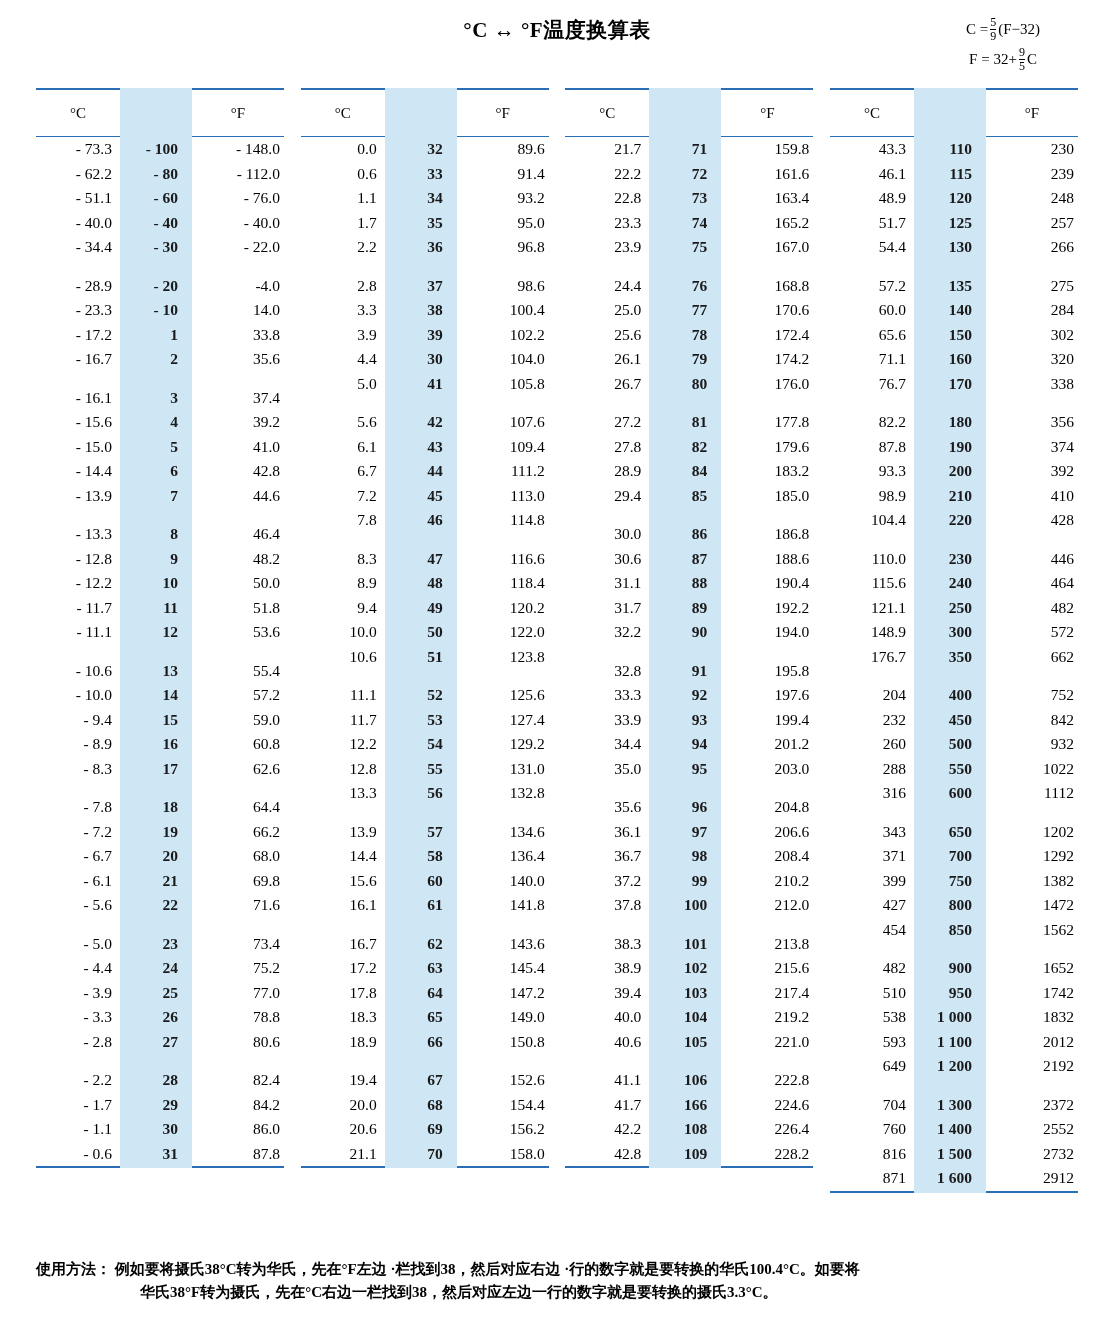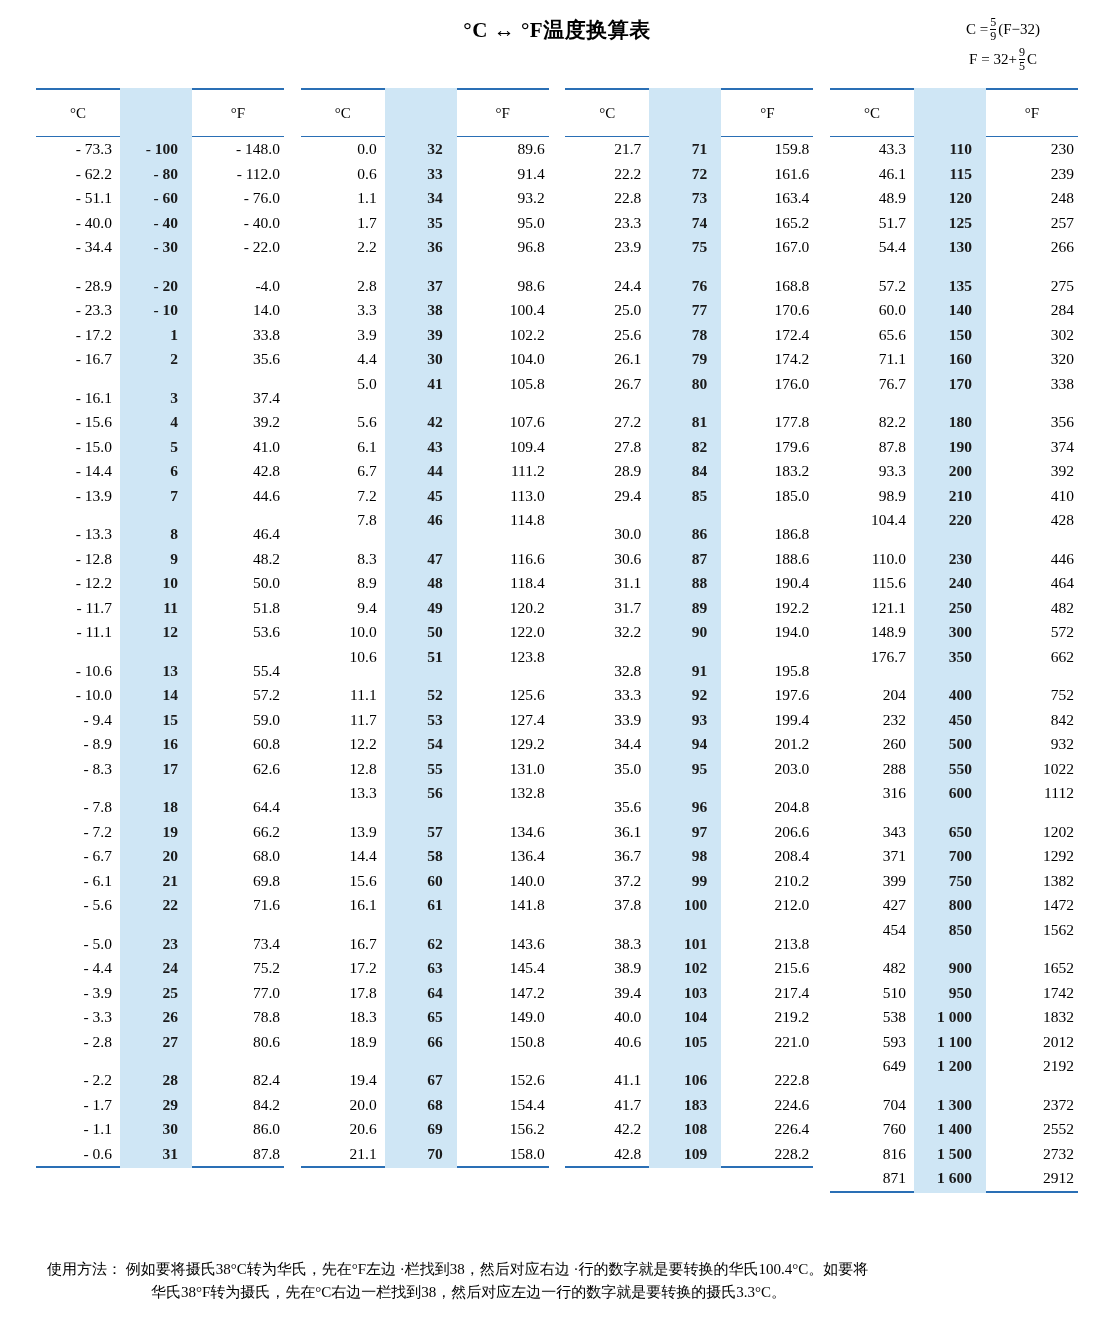--- a/index.html
+++ b/index.html
@@ -143,26 +143,26 @@
     background: #cfe6f5;
     z-index: 0;
   }
   .group-inner {
     position: relative;
   }
   .row, .hdr { position: relative; z-index: 1; }
 
   .footer {
     position: absolute;
-    left: 47px;
+    left: 36px;
     top: 1258px;
     width: 1042px;
     font-size: 15px;
     font-family: "Liberation Serif", serif;
-    font-weight: normal;
+    font-weight: bold;
     line-height: 1.55;
   }
   .footer .f-line1 {
     display: block;
   }
   .footer .f-line2 {
     display: block;
     padding-left: 104px;
   }
 </style>
@@ -785,21 +785,21 @@
                 <div class="c-mid">105</div>
                 <div class="c-f">221.0</div>
               </div>
               <div class="row gap">
                 <div class="c-cel">41.1</div>
                 <div class="c-mid">106</div>
                 <div class="c-f">222.8</div>
               </div>
               <div class="row">
                 <div class="c-cel">41.7</div>
-                <div class="c-mid">183</div>
+                <div class="c-mid">166</div>
                 <div class="c-f">224.6</div>
               </div>
               <div class="row">
                 <div class="c-cel">42.2</div>
                 <div class="c-mid">108</div>
                 <div class="c-f">226.4</div>
               </div>
               <div class="row">
                 <div class="c-cel">42.8</div>
                 <div class="c-mid">109</div>

